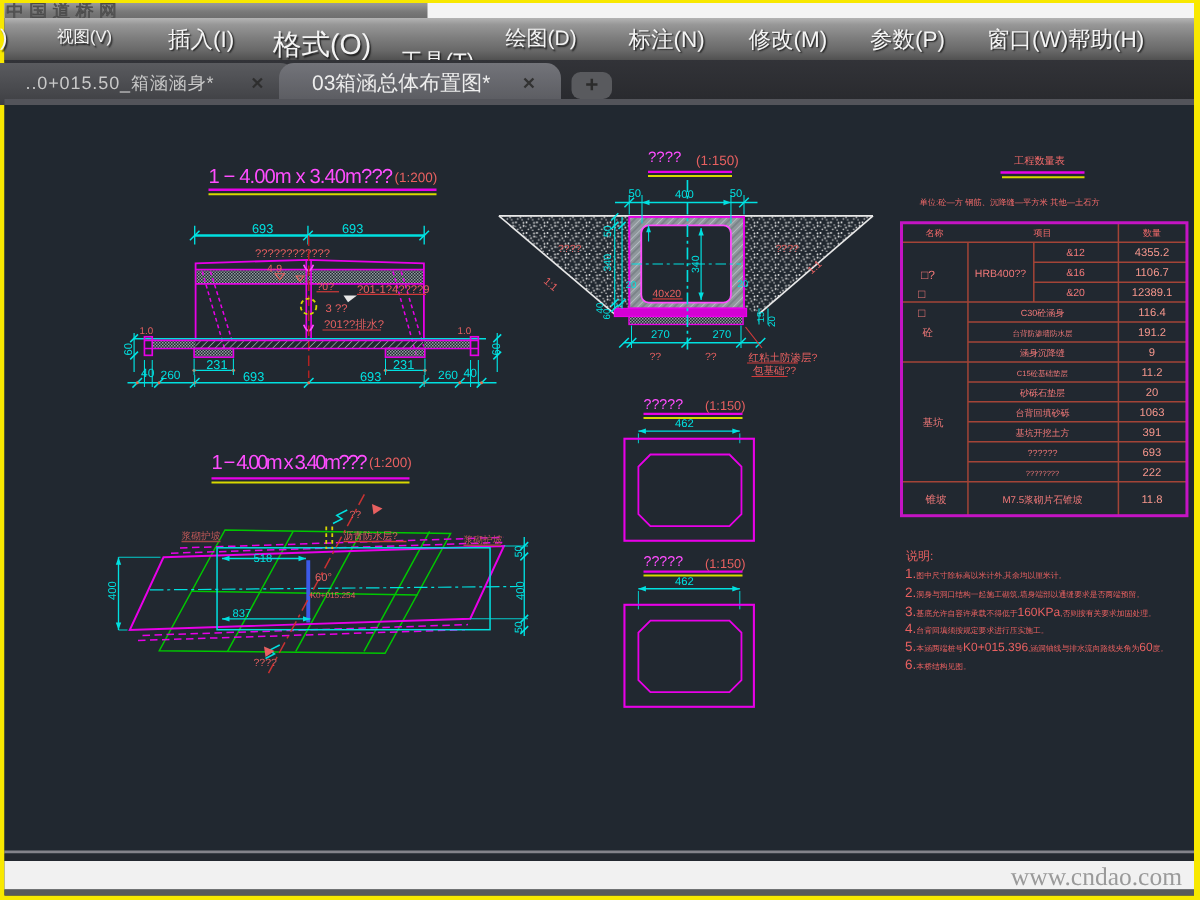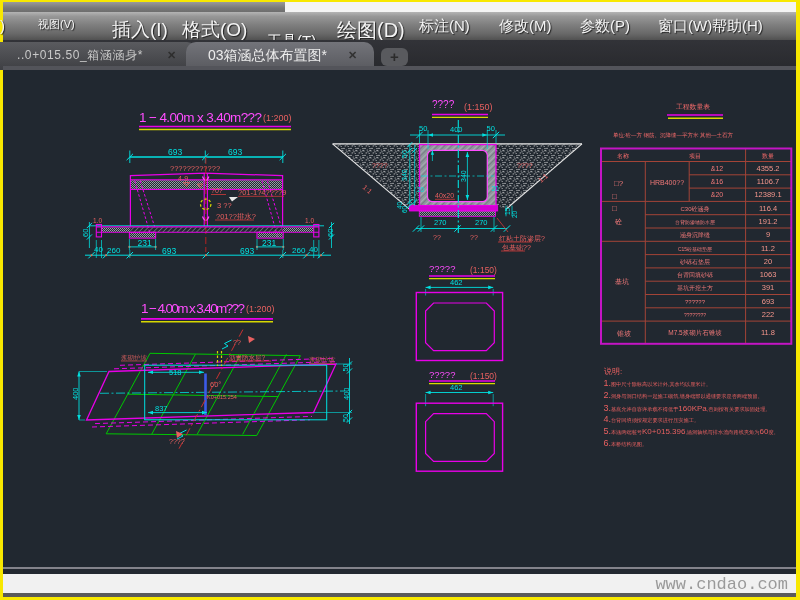--- a/index.html
+++ b/index.html
@@ -9,29 +9,30 @@
 </head>
 <body>
 
 <div class="abs" style="left:0;top:0;width:800px;height:2px;background:#f8e800"></div>
 <div class="abs" style="left:0;top:0;width:3px;height:600px;background:#f8e800"></div>
 <div class="abs" style="left:796px;top:0;width:4px;height:600px;background:#f8e800"></div>
 <div class="abs" style="left:0;top:597px;width:800px;height:3px;background:#f8e800"></div>
 
 <div class="abs" style="left:3px;top:2px;width:793px;height:10px;background:#f4f4f4;overflow:hidden">
   <div class="abs" style="left:0;top:0;width:282px;height:10px;background:linear-gradient(180deg,#9a9a9a,#787878 60%,#6e6e6e);"></div>
+  <div class="abs" style="left:1px;top:-3px;width:280px;color:#4e4e4e;font-size:12px;letter-spacing:3.5px;color:#585858;-webkit-text-stroke:0.4px #484848">中国道桥网</div>
 </div>
 
 <div class="abs" style="left:3px;top:12px;width:793px;height:28px;background:linear-gradient(180deg,#b4b4b4 0%,#979797 16%,#7d7d7d 48%,#686868 78%,#515151 100%);border-bottom:1px solid #333;text-shadow:1px 1px 1px rgba(20,20,20,0.85)">
   <div class="abs" style="top:5px;left:-3px;color:#f4f4f4;font-size:15px">)</div>
   <div class="abs" style="top:5px;left:35px;color:#f4f4f4;font-size:11px">视图(V)</div>
-  <div class="abs" style="top:5px;left:109px;color:#f4f4f4;font-size:19px">插入(I)</div>
+  <div class="abs" style="top:5px;left:109px;color:#f4f4f4;font-size:15px">插入(I)</div>
   <div class="abs" style="top:5px;left:179px;color:#f4f4f4;font-size:19px">格式(O)</div>
   <div class="abs" style="top:20px;left:264px;color:#f4f4f4;font-size:15px">工具(T)</div>
-  <div class="abs" style="top:5px;left:334px;color:#f4f4f4;font-size:20px">绘图(D)</div>
+  <div class="abs" style="top:5px;left:334px;color:#f4f4f4;font-size:14px">绘图(D)</div>
   <div class="abs" style="top:5px;left:416px;color:#f4f4f4;font-size:15px">标注(N)</div>
   <div class="abs" style="top:5px;left:496px;color:#f4f4f4;font-size:15px">修改(M)</div>
   <div class="abs" style="top:5px;left:577px;color:#f4f4f4;font-size:15px">参数(P)</div>
   <div class="abs" style="top:5px;left:655px;color:#f4f4f4;font-size:15px">窗口(W)</div>
   <div class="abs" style="top:5px;left:709px;color:#f4f4f4;font-size:15px">帮助(H)</div>
 </div>
 
 <div class="abs" style="left:3px;top:40px;width:793px;height:30px;background:linear-gradient(180deg,#323338,#28292d)">
 
   <div class="abs" style="left:-12px;top:2px;width:206px;height:28px;border-radius:10px 10px 0 0;background:linear-gradient(180deg,#5a5b5f,#3e3f43)">
@@ -424,15 +425,15 @@
 <text x="603.4" y="421.8" font-size="5.2" fill="#e86060"><tspan font-size="9">4.</tspan><tspan>台背回填须按规定要求进行压实施工。</tspan></text>
 <text x="603.4" y="434" font-size="5.2" fill="#e86060"><tspan font-size="9">5.</tspan><tspan>本涵两端桩号</tspan><tspan font-size="8">K0+015.396</tspan><tspan>,涵洞轴线与排水流向路线夹角为</tspan><tspan font-size="8">60</tspan><tspan>度。</tspan></text>
 <text x="603.4" y="446" font-size="5.2" fill="#e86060"><tspan font-size="9">6.</tspan><tspan>本桥结构见图。</tspan></text>
 </g>
 </svg>
 </div>
 
 <div class="abs" style="left:3px;top:567px;width:793px;height:2px;background:#83838b"></div>
 <div class="abs" style="left:3px;top:569px;width:793px;height:4.5px;background:#232830"></div>
 <div class="abs" style="left:3px;top:573.5px;width:793px;height:19.5px;background:#f1f1f1">
-  <span class="abs" style="right:8px;top:1px;font-family:Liberation Mono, monospace;font-size:17px;color:#9a9a9a">www.cndao.com</span>
+  <span class="abs" style="right:8px;top:1px;font-family:Liberation Serif, serif;font-size:17px;color:#9a9a9a">www.cndao.com</span>
 </div>
 <div class="abs" style="left:3px;top:593px;width:793px;height:4px;background:#5a5a5a"></div>
 
 </body></html>

